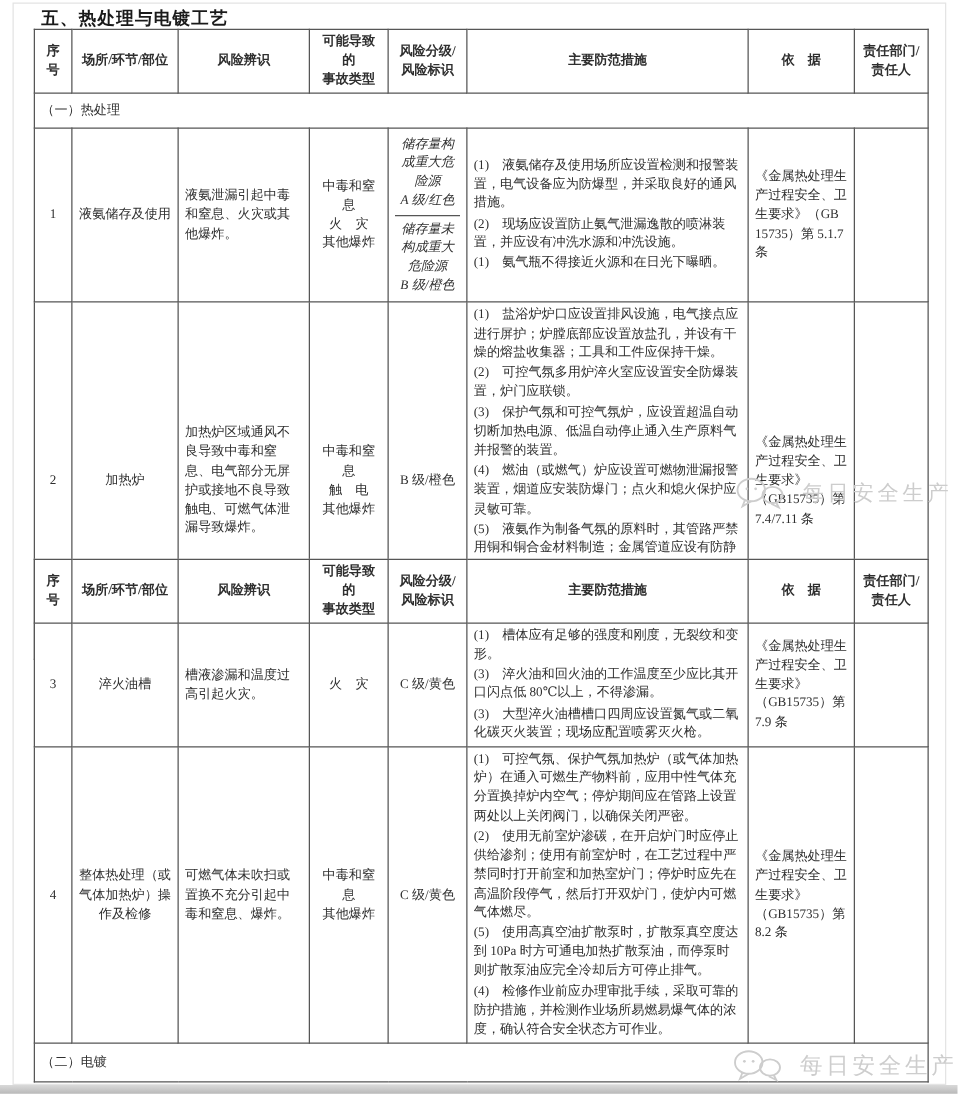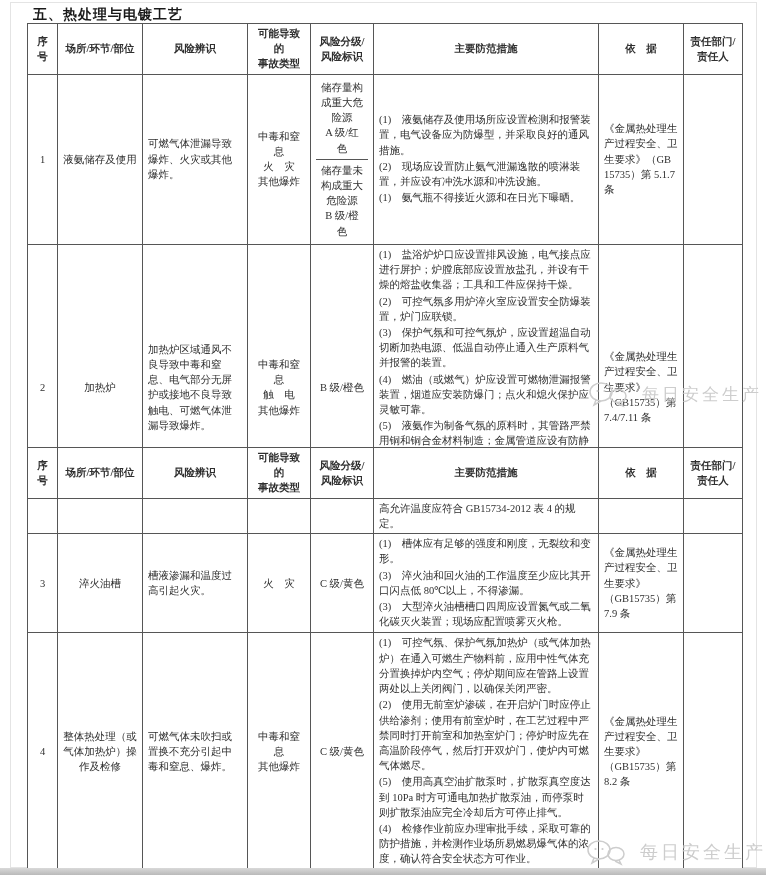--- a/index.html
+++ b/index.html
@@ -12,21 +12,21 @@
          color:#1a1a1a;margin:0;letter-spacing:1px;}
   table.t{position:absolute;left:27px;border-collapse:collapse;table-layout:fixed;
           width:715px;background:#fff;}
   table.t td{border:1px solid #565656;font-size:10.5px;line-height:1.45;
              color:#2f2f2f;padding:2px 5px;vertical-align:middle;overflow:hidden;}
   .b{font-weight:bold;font-size:11px;}
   .c{text-align:center;}
   .pre{white-space:pre-line;}
   .sec{text-align:left;padding-left:14px;font-size:11px;}
   .ms p{margin:0 0 1px 0;}
-  .split{padding:0;}
+  .split{padding:0;font-style:italic;}
   .split .half{padding:3px 4px;text-align:center;white-space:pre-line;}
   .split .half.topd{border-bottom:1px solid #565656;}
   .wm{position:absolute;display:flex;align-items:center;gap:14px;
       color:#cdcdcd;font-size:17px;letter-spacing:3px;
       font-family:"Liberation Sans","DejaVu Sans",sans-serif;pointer-events:none;}
   .wm1{left:588px;top:380px;}
   .wm2{left:586px;top:838px;font-size:18px;}
   .wm svg{flex:0 0 auto;}
   .bottom-band{position:absolute;left:0;right:0;bottom:0;height:7px;
                background:linear-gradient(#d9d9d9,#b9b9b9);}
@@ -57,24 +57,27 @@
       <td class="c pre b">风险辨识</td>
       <td class="c pre b">可能导致的
 事故类型</td>
       <td class="c pre b">风险分级/
 风险标识</td>
       <td class="c pre b">主要防范措施</td>
       <td class="c pre b">依　据</td>
       <td class="c pre b">责任部门/
 责任人</td>
     </tr>
+    <tr style="height:28px">
+      <td class="sec" colspan="8">（一）热处理</td>
+    </tr>
     <tr style="height:111px">
       <td class="c">1</td>
       <td class="c">液氨储存及使用</td>
-      <td>可燃气体泄漏导致爆炸、火灾或其他爆炸。</td>
+      <td>液氨泄漏引起中毒和窒息、火灾或其他爆炸。</td>
       <td class="c pre">中毒和窒息
 火　灾
 其他爆炸</td>
       <td class="split">
         <div class="half topd">储存量构成重大危险源
 A 级/红色</div>
         <div class="half">储存量未构成重大危险源
 B 级/橙色</div>
       </td>
       <td class="ms">
@@ -127,30 +130,20 @@
       <td class="c pre b">风险辨识</td>
       <td class="c pre b">可能导致的
 事故类型</td>
       <td class="c pre b">风险分级/
 风险标识</td>
       <td class="c pre b">主要防范措施</td>
       <td class="c pre b">依　据</td>
       <td class="c pre b">责任部门/
 责任人</td>
     </tr>
-    <tr style="height:26px">
-      <td></td>
-      <td></td>
-      <td></td>
-      <td></td>
-      <td></td>
-      <td>高允许温度应符合 GB15734-2012 表 4 的规定。</td>
-      <td></td>
-      <td></td>
-    </tr>
     <tr style="height:84px">
       <td class="c">3</td>
       <td class="c">淬火油槽</td>
       <td>槽液渗漏和温度过高引起火灾。</td>
       <td class="c pre">火　灾</td>
       <td class="c">C 级/黄色</td>
       <td class="ms">
         <p>(1)　槽体应有足够的强度和刚度，无裂纹和变形。</p>
         <p>(3)　淬火油和回火油的工作温度至少应比其开口闪点低 80℃以上，不得渗漏。</p>
         <p>(3)　大型淬火油槽槽口四周应设置氮气或二氧化碳灭火装置；现场应配置喷雾灭火枪。</p>

